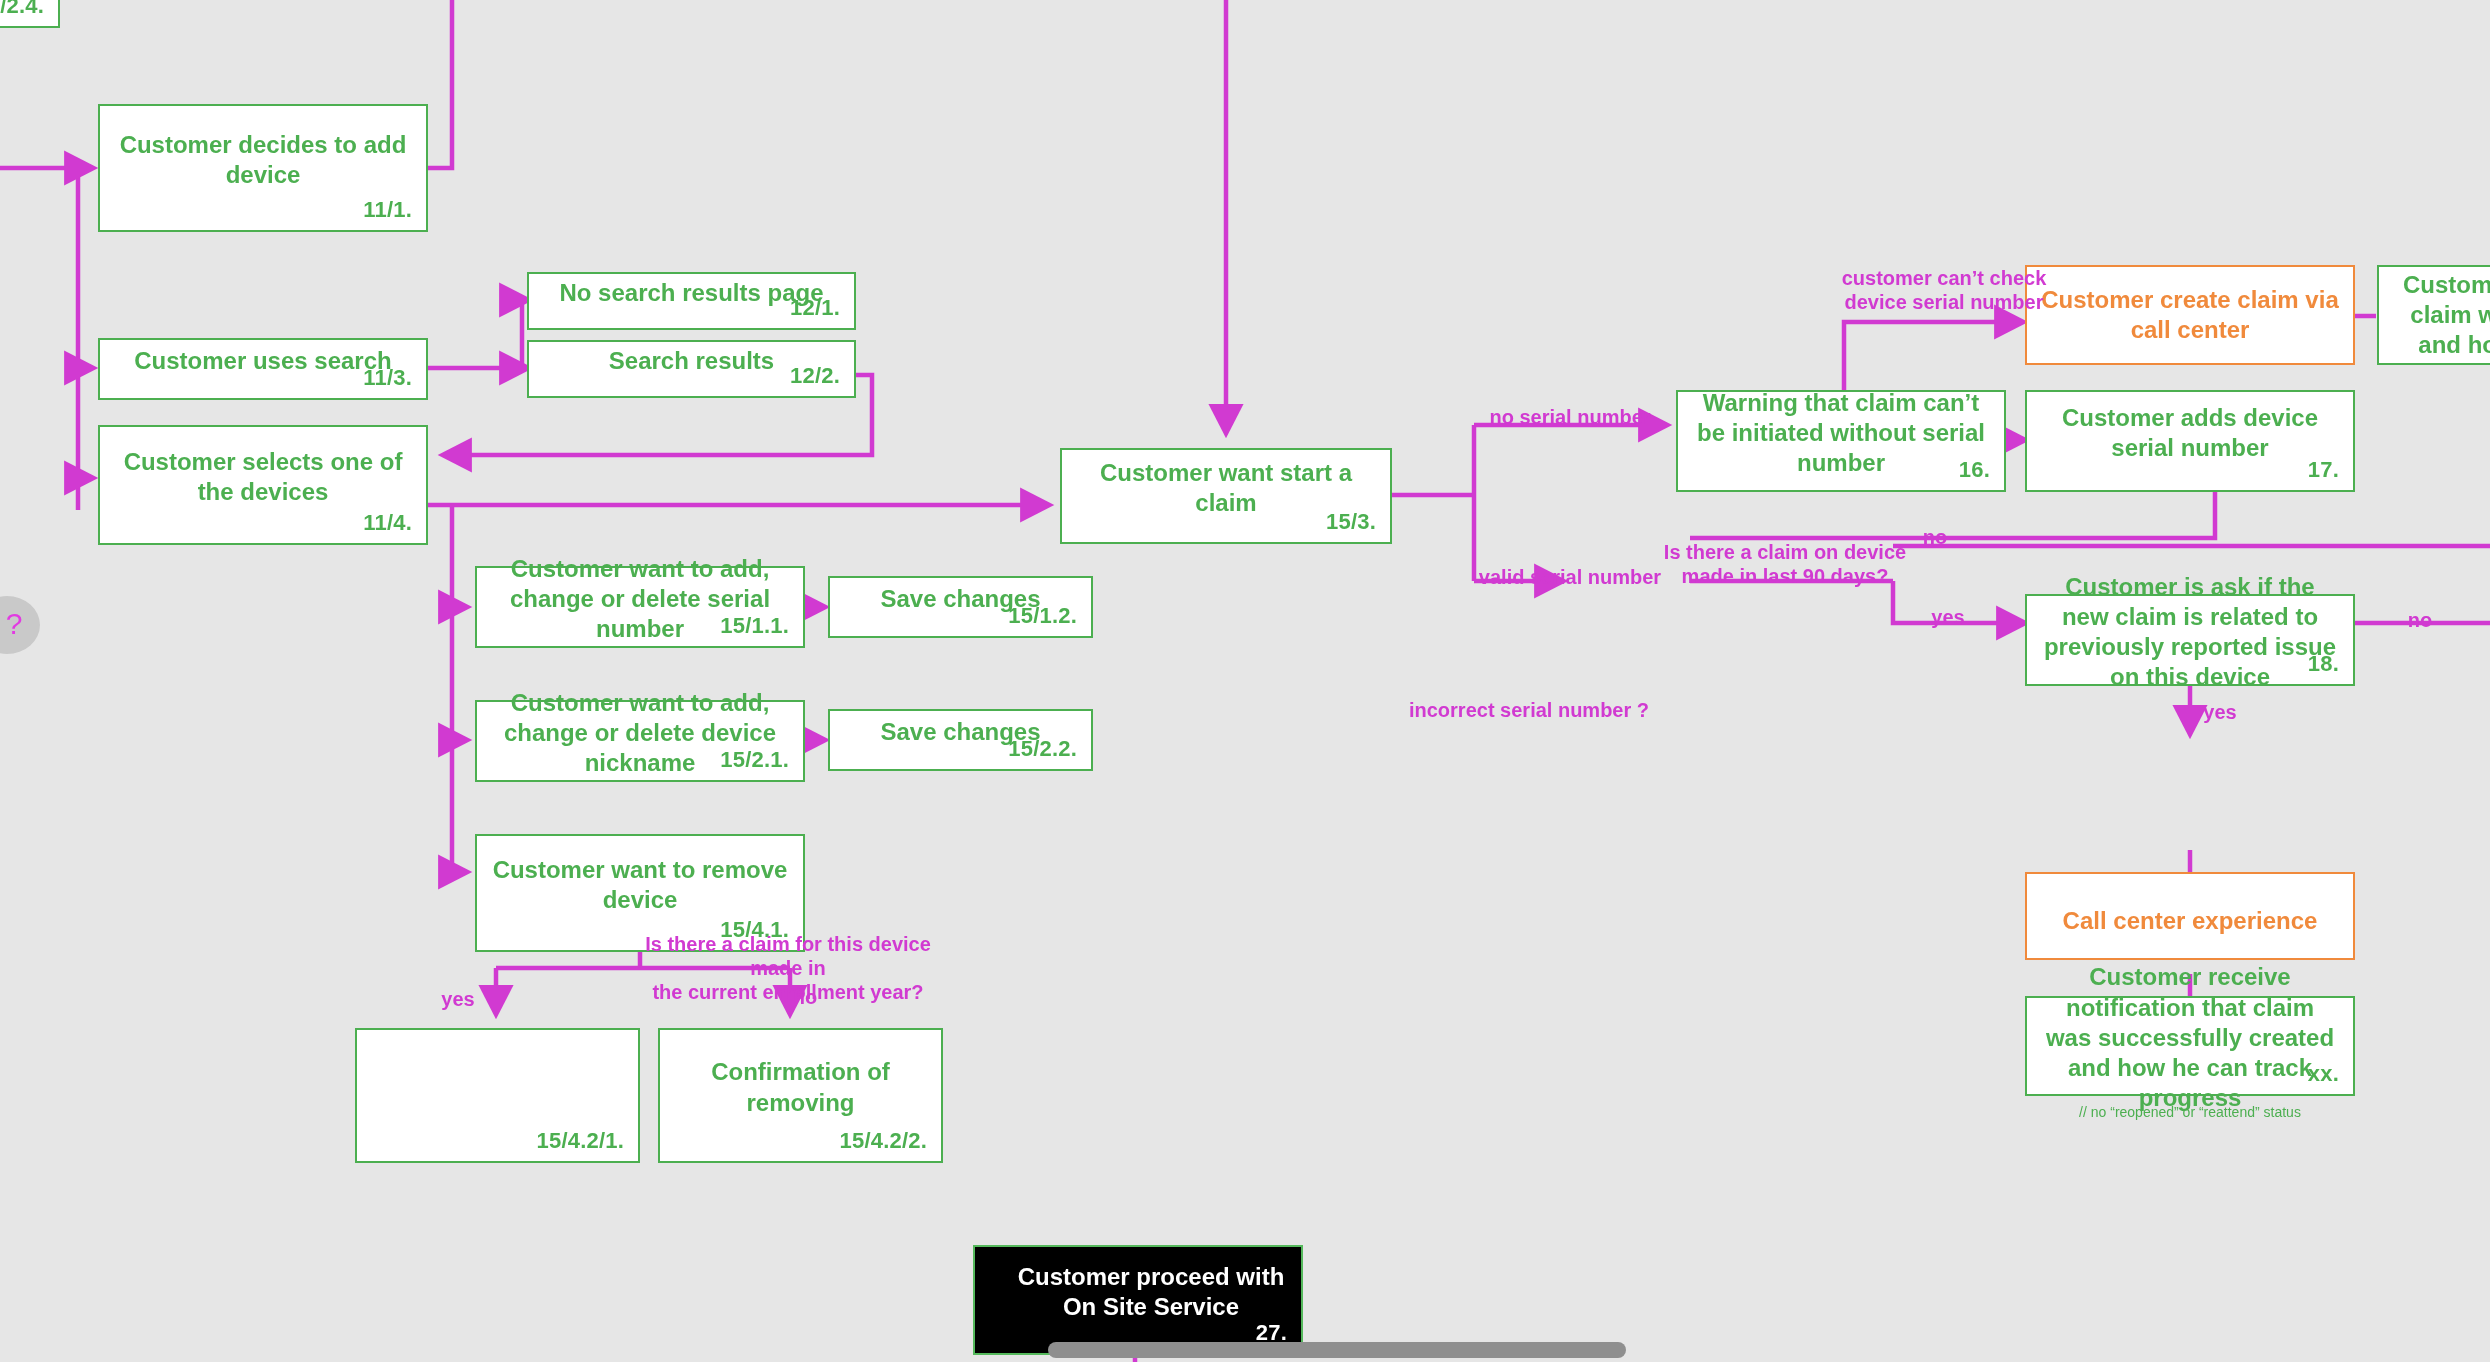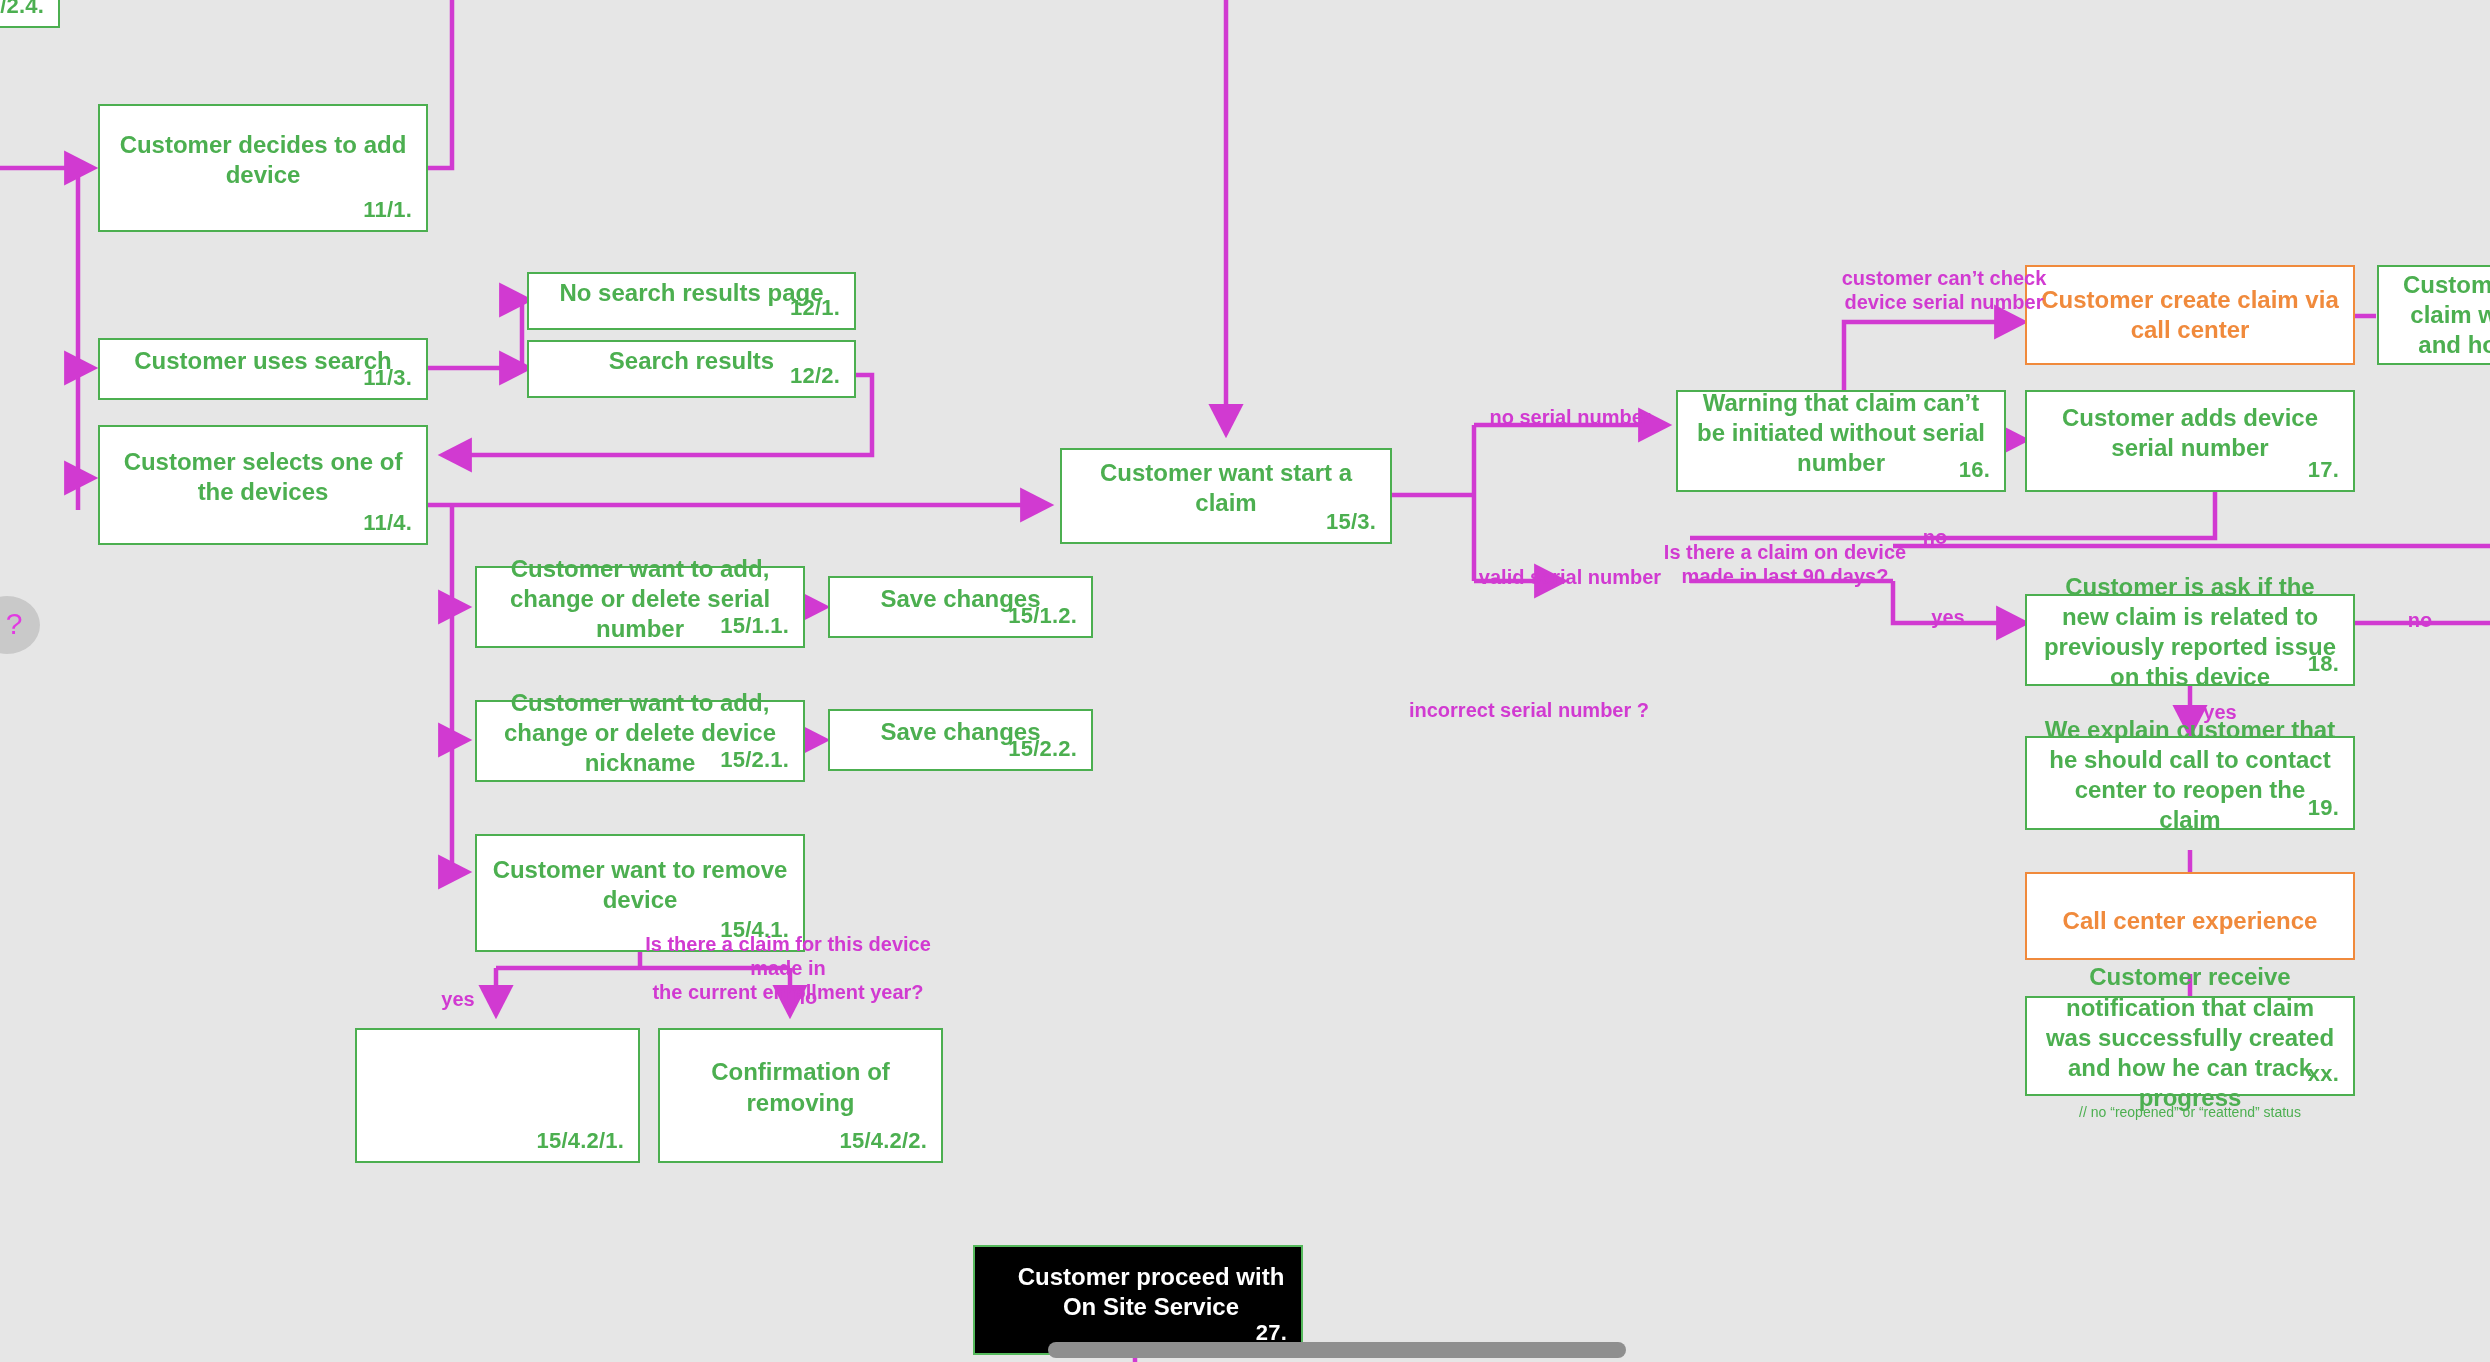--- a/index.html
+++ b/index.html
@@ -320,24 +320,20 @@
 claim was
 and how</span>
     <span class="code"></span>
   </div>
 
   <div class="node" style="left:2025px; top:594px; width:330px; height:92px;">
     <span class="label">Customer is ask if the new claim is related to previously reported issue on this device</span>
     <span class="code">18.</span>
   </div>
 
-  <div class="node" style="left:2025px; top:736px; width:330px; height:94px;">
-    <span class="label">We explain customer that he should call to contact center to reopen the claim</span>
-    <span class="code">19.</span>
-  </div>
 
   <div class="node orange" style="left:2025px; top:872px; width:330px; height:88px; padding-bottom:0;">
     <span class="label">Call center experience</span>
     <span class="code"></span>
   </div>
 
   <div class="node" style="left:2025px; top:996px; width:330px; height:100px;">
     <span class="label">Customer receive notification that claim was successfully created and how he can track progress</span>
     <span class="code">xx.</span>
   </div>

